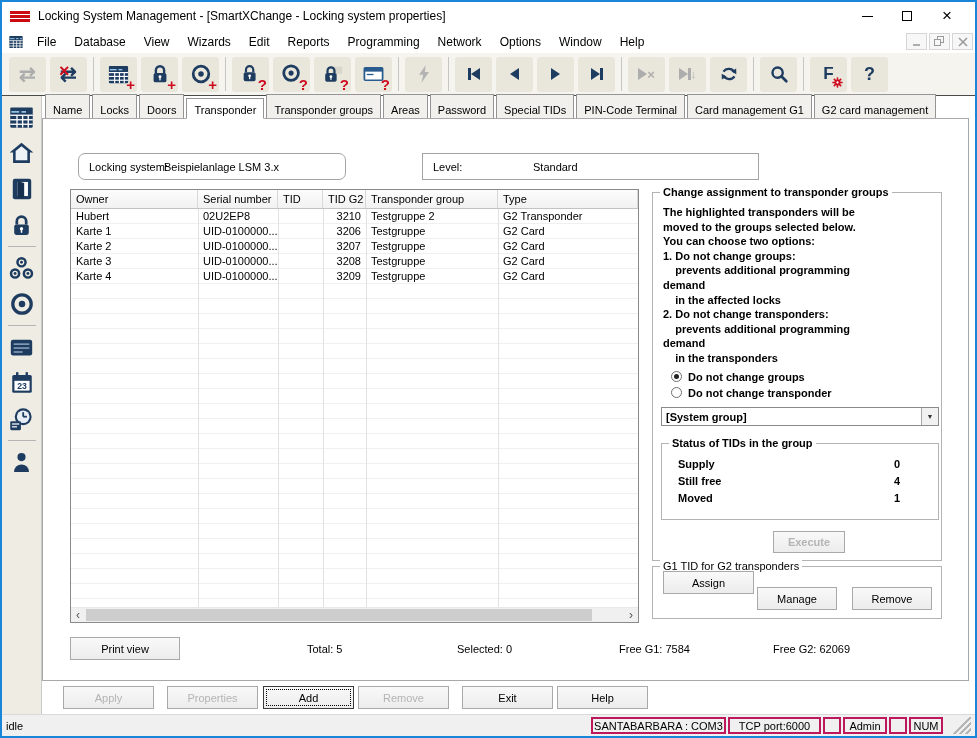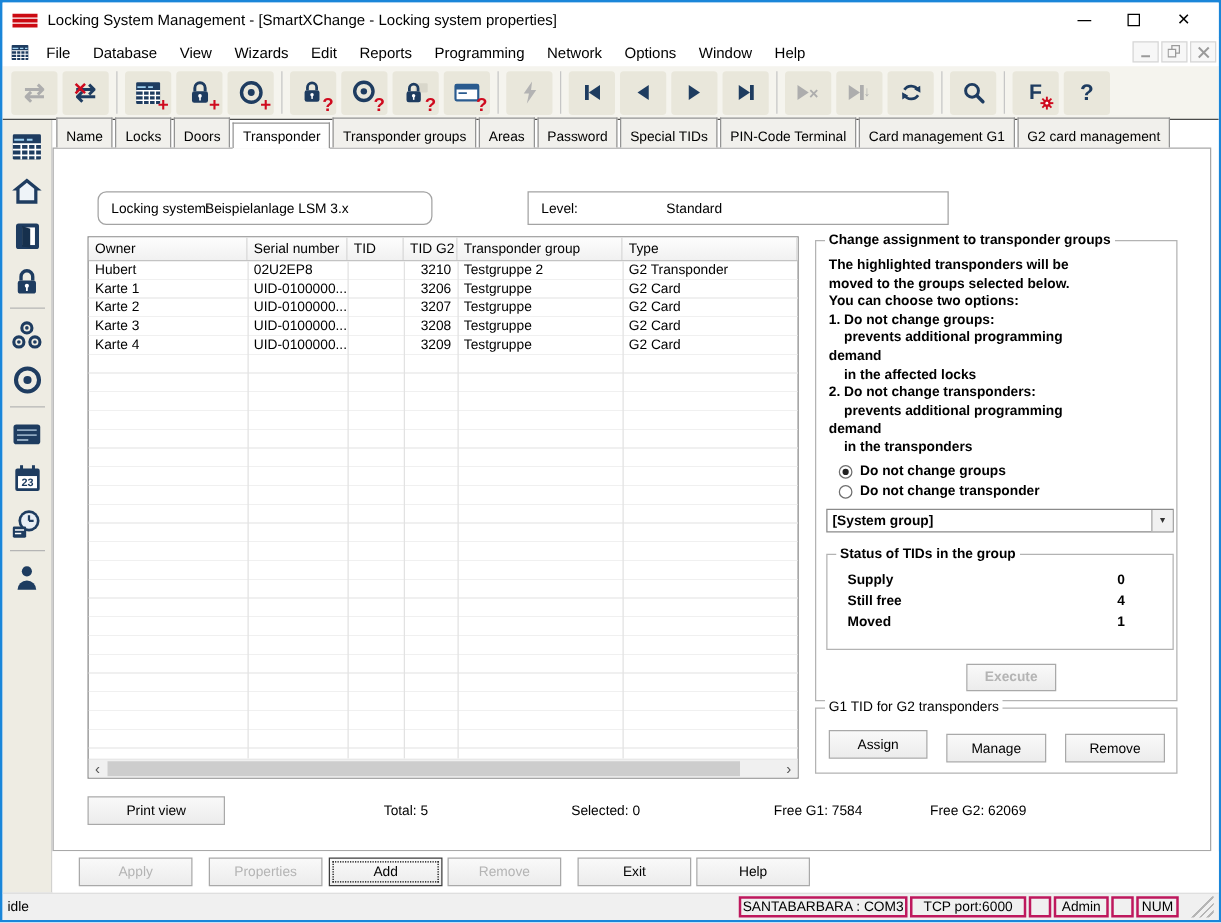--- a/index.html
+++ b/index.html
@@ -75,21 +75,21 @@
   
   .ft { position:absolute; font-size:11px; }
   .btn { border:1px solid #a9a9a9; background:linear-gradient(#f9f9f9,#ececec); font-size:11px; font-family:"Liberation Sans",sans-serif; text-align:center; display:flex; align-items:center; justify-content:center; }
   .btn.disabled { color:#b4b4b4; }
   .btn.focused { border:1px solid #3c3c3c; outline:1px dotted #000; outline-offset:-4px; }
 
   
   .groupbox { position:absolute; border:1px solid #b3b3b3; }
   .groupbox > .legend { position:absolute; top:-7px; left:7px; background:#fff; padding:0 3px; font-size:11px; white-space:nowrap; }
   .bodytext { position:absolute; left:10px; top:12px; font-size:11px; line-height:14.6px; white-space:pre-wrap; }
-  .radio-row { position:absolute; display:flex; align-items:center; font-size:11px; gap:6px; }
+  .radio-row { position:absolute; display:flex; font-size:11px; gap:6px; }
   .rdot { width:11px; height:11px; border:1px solid #6e6e6e; border-radius:50%; background:#fff; position:relative; flex:none; }
   .rdot.sel:after { content:""; position:absolute; left:2px; top:2px; width:5px; height:5px; border-radius:50%; background:#222; }
   .combo { position:absolute; border:1px solid #8a8a8a; background:#fff; height:19px; display:flex; align-items:center; font-size:11px; }
   .combo .cval { flex:1; padding-left:4px; overflow:hidden; white-space:nowrap; }
   .combo .carrow { width:17px; height:100%; border-left:1px solid #a8a8a8; background:#f1f1f1; display:flex; align-items:center; justify-content:center; font-size:7px; color:#333; }
   .statrow { position:absolute; left:16px; right:38px; display:flex; justify-content:space-between; font-size:11px; }
 
   
   .bottom-strip { height:33px; position:relative; background:#fff; flex:none; }
   .bb { position:absolute; top:5px; width:91px; height:23px; }
@@ -510,21 +510,21 @@
             <span class="sarrow" style="position:absolute;left:0;">‹</span>
             <span class="sthumb"></span>
             <span class="sarrow" style="position:absolute;right:0;">›</span>
           </div>
         </div>
 
         <div class="btn ft" style="left:27px; top:518px; width:110px; height:23px;">Print view</div>
         <span class="ft" style="left:264px; top:524px;">Total: 5</span>
         <span class="ft" style="left:414px; top:524px;">Selected: 0</span>
         <span class="ft" style="left:576px; top:524px;">Free G1: 7584</span>
-        <span class="ft" style="left:701px; top:524px;">Free G2: 62069</span>
+        <span class="ft" style="left:730px; top:524px;">Free G2: 62069</span>
 
         <div class="groupbox" style="left:609px; top:73px; width:290px; height:369px;font-weight:bold;">
           <span class="legend">Change assignment to transponder groups</span>
           <div class="bodytext">The highlighted transponders will be
 moved to the groups selected below.
 You can choose two options:
 1. Do not change groups:
     prevents additional programming
 demand
     in the affected locks
@@ -557,21 +557,21 @@
             <div class="statrow" style="top:48px;">
               <span>Moved</span>
               <span>1</span>
             </div>
           </div>
           <div class="btn disabled" style="position:absolute; left:120px; top:338px; width:72px; height:22px;">Execute</div>
         </div>
 
         <div class="groupbox" style="left:609px; top:447px; width:290px; height:53px;">
           <span class="legend">G1 TID for G2 transponders</span>
-          <div class="btn" style="position:absolute; left:10px; top:17px; width:79px; height:23px;">Assign</div>
+          <div class="btn" style="position:absolute; left:10px; top:4px; width:91px; height:23px;">Assign</div>
           <div class="btn" style="position:absolute; left:104px; top:20px; width:80px; height:23px;">Manage</div>
           <div class="btn" style="position:absolute; left:199px; top:20px; width:80px; height:23px;">Remove</div>
         </div>
 
       </div>
 
       <div class="bottom-strip">
         <div class="btn bb disabled" style="left:21px;">Apply</div>
         <div class="btn bb disabled" style="left:125px;">Properties</div>
         <div class="btn bb focused" style="left:221px;">Add</div>

